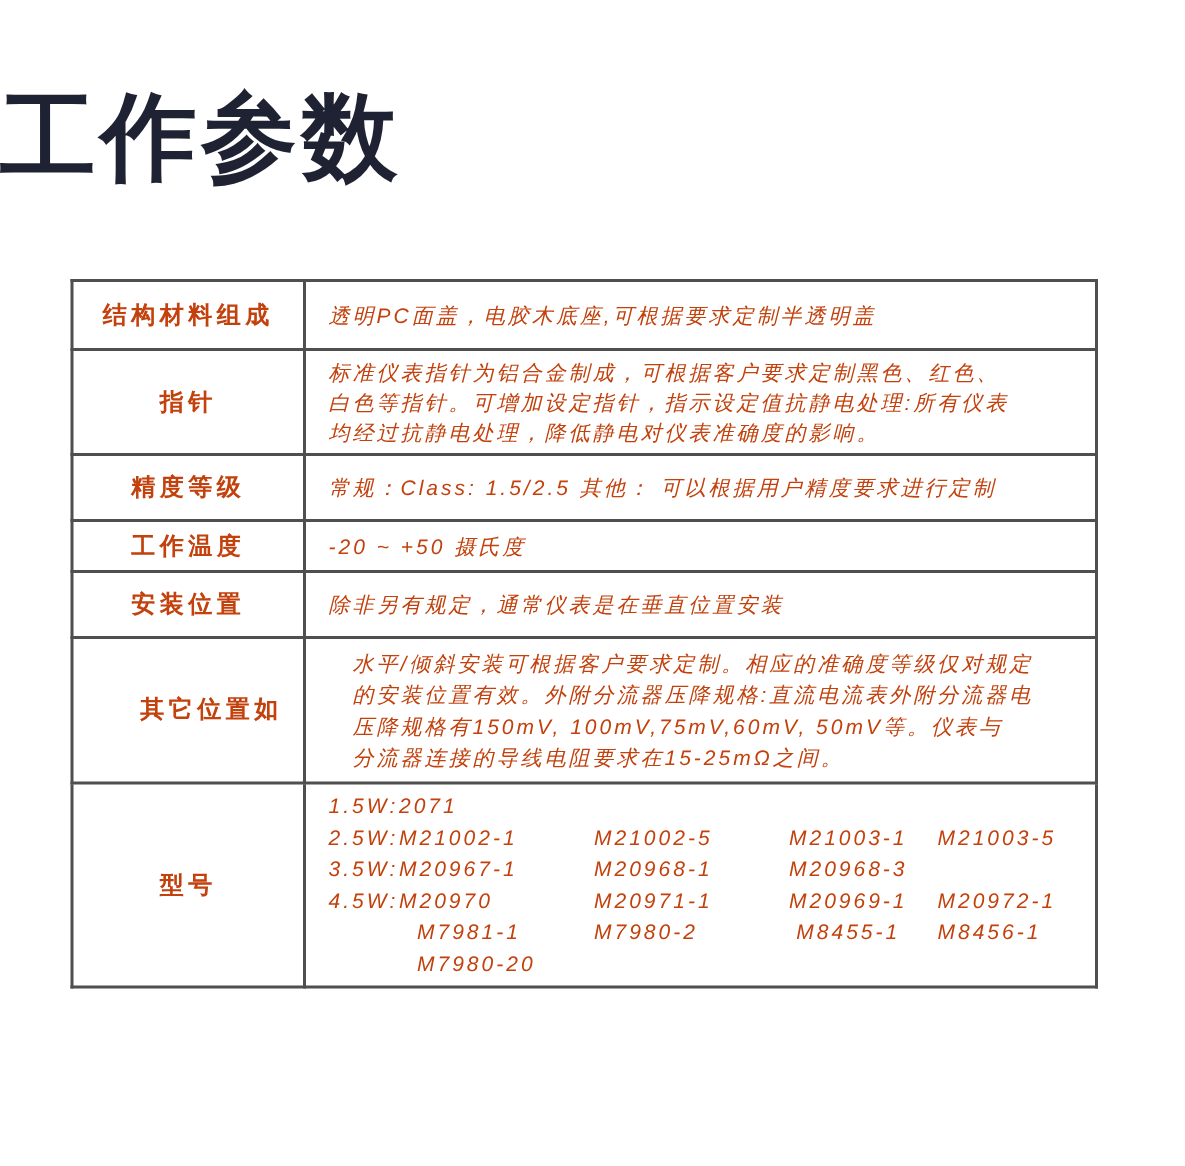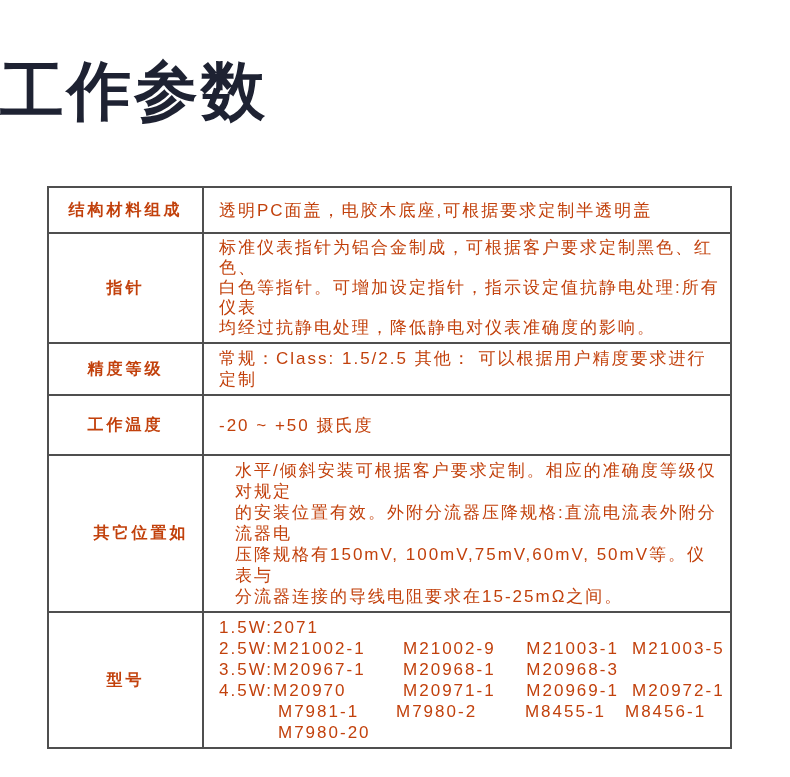--- a/index.html
+++ b/index.html
@@ -41,29 +41,30 @@
     text-align: center;
     vertical-align: middle;
     font-size: 16px;
     font-weight: bold;
     letter-spacing: 3px;
     color: #454545;
   }
   td.content-cell {
     vertical-align: middle;
     padding: 4px 10px 4px 15px;
-    font-size: 17px;
+    font-size: 14px;
     letter-spacing: 2px;
     line-height: 21px;
+    font-style: italic;
   }
   tr.r1 td { height: 46px; }
   tr.r2 td { height: 62px; }
   tr.r3 td { height: 46px; }
   tr.r4 td { height: 44px; }
-  tr.r5 td { height: 60px; }
+  tr.r5 td { height: 34px; }
   tr.r6 td { height: 44px; }
   tr.r7 td { height: 97px; padding-left: 31px; }
   tr.r8 td { height: 129px; }
   tr.r2 td.content-cell { line-height: 20px; }
   .model-line {
     display: flex;
     line-height: 21px;
     white-space: nowrap;
   }
   .model-line.indented { padding-left: 12px; }
@@ -102,40 +103,46 @@
       <td class="content-cell">
         <div>常规：Class: 1.5/2.5 其他： 可以根据用户精度要求进行定制</div>
       </td>
     </tr>
     <tr class="r5">
       <td class="label-cell">工作温度</td>
       <td class="content-cell">
         <div>-20 ~ +50  摄氏度</div>
       </td>
     </tr>
+    <tr class="r6">
+      <td class="label-cell">安装位置</td>
+      <td class="content-cell">
+        <div>除非另有规定，通常仪表是在垂直位置安装</div>
+      </td>
+    </tr>
     <tr class="r7">
       <td class="label-cell">其它位置如</td>
       <td class="content-cell">
         <div>水平/倾斜安装可根据客户要求定制。相应的准确度等级仅对规定</div>
         <div>的安装位置有效。外附分流器压降规格:直流电流表外附分流器电</div>
         <div>压降规格有150mV, 100mV,75mV,60mV, 50mV等。仪表与</div>
         <div>分流器连接的导线电阻要求在15-25mΩ之间。</div>
       </td>
     </tr>
     <tr class="r8">
       <td class="label-cell">型号</td>
       <td class="content-cell">
         <div class="model-line">
           <span class="mprefix">1.5W:</span>
           <span class="mcol1">2071</span>
         </div>
         <div class="model-line">
           <span class="mprefix">2.5W:</span>
           <span class="mcol1">M21002-1</span>
-          <span class="mcol2">M21002-9</span>
+          <span class="mcol2">M21002-5</span>
           <span class="mcol3">M21003-1</span>
           <span class="mcol4">M21003-5</span>
         </div>
         <div class="model-line">
           <span class="mprefix">3.5W:</span>
           <span class="mcol1">M20967-1</span>
           <span class="mcol2">M20968-1</span>
           <span class="mcol3">M20968-3</span>
         </div>
         <div class="model-line">

